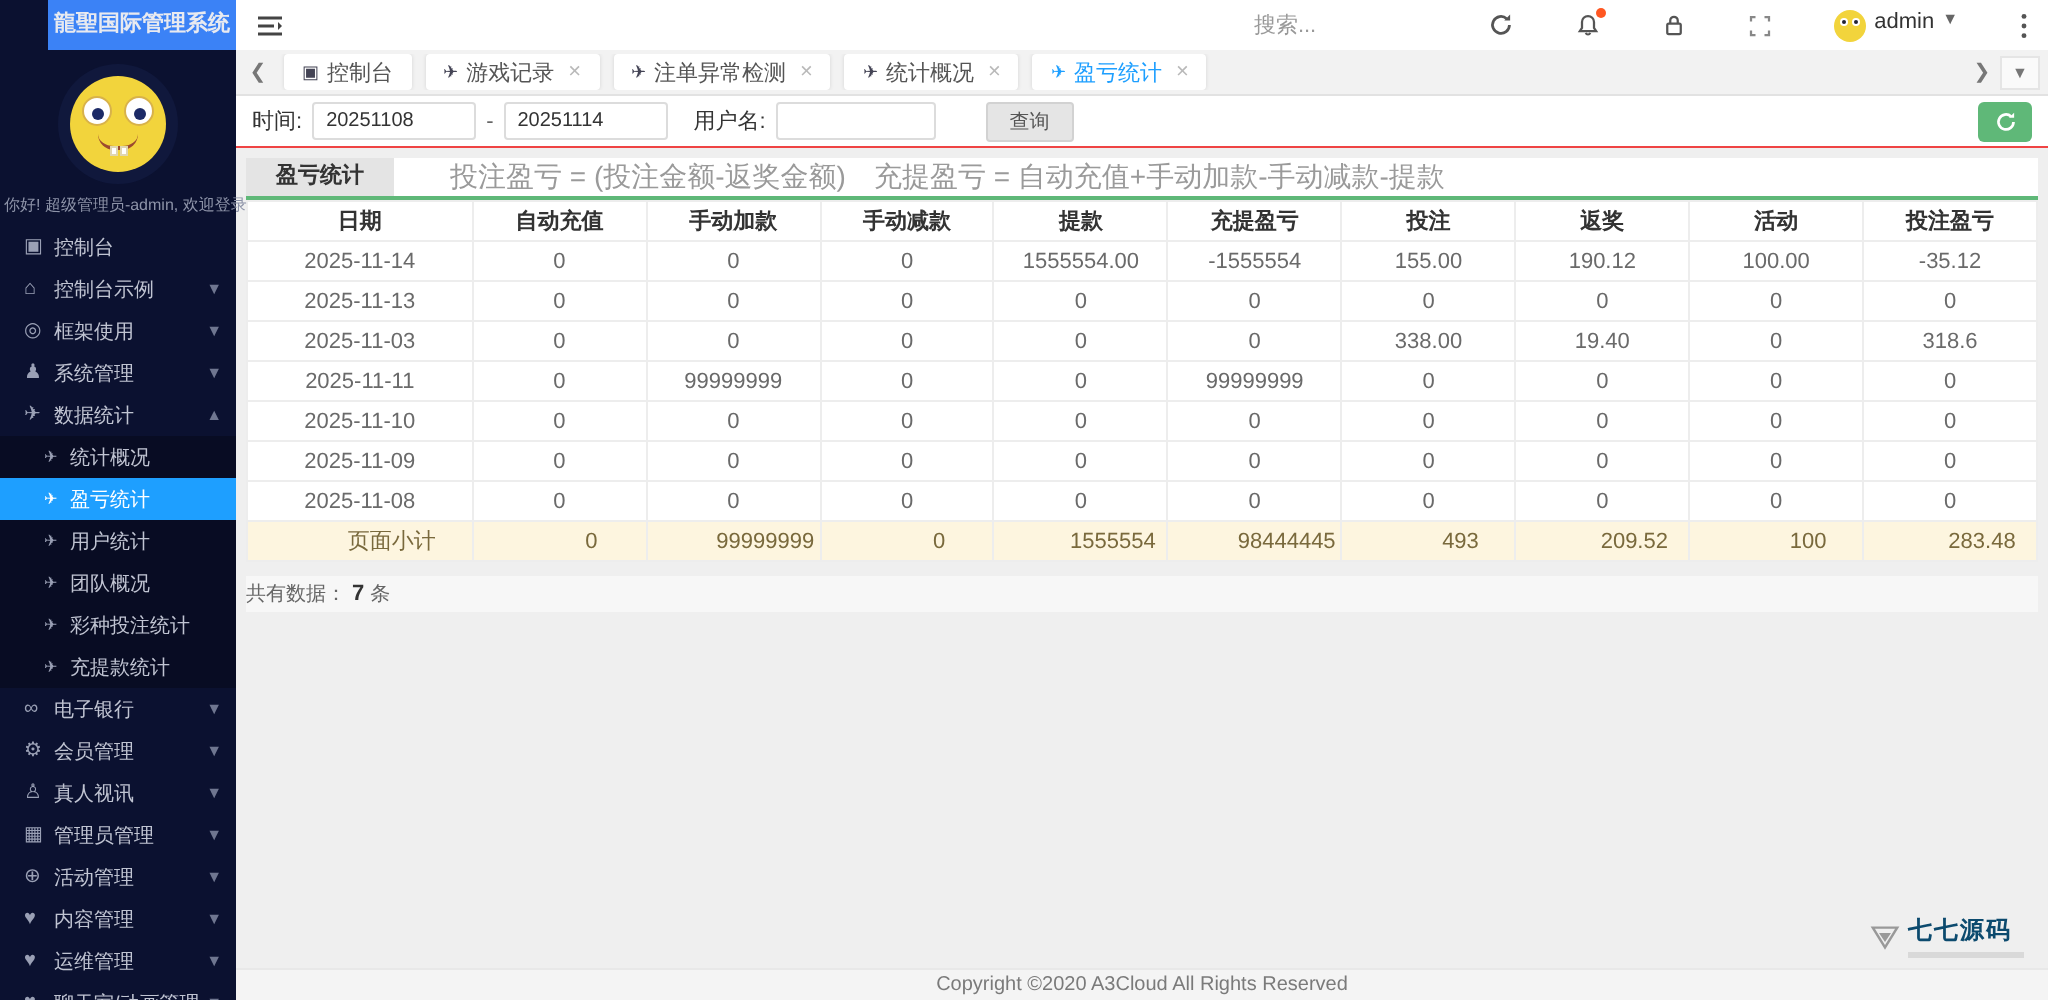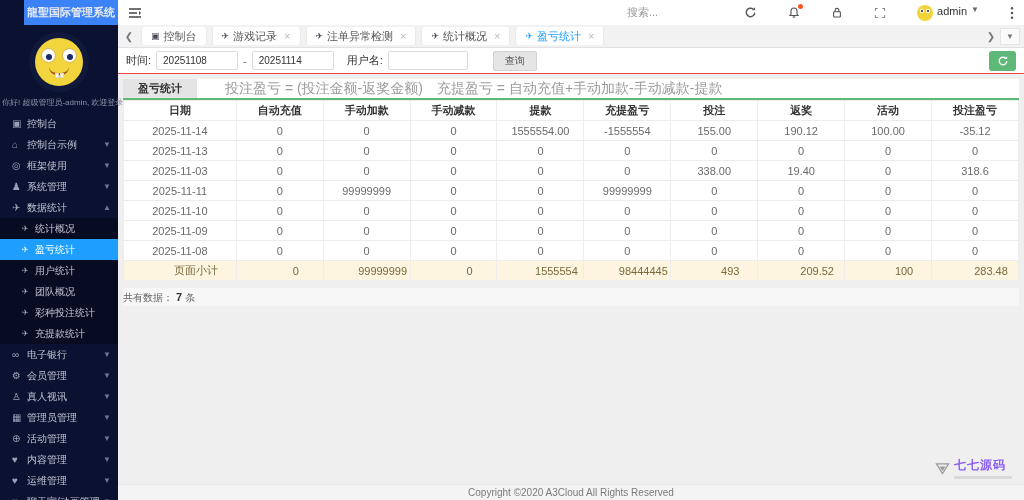--- a/index.html
+++ b/index.html
@@ -72,21 +72,21 @@
   th,td { border:1px solid #ededed; height:20px; text-align:center; font-size:11px; overflow:hidden; white-space:nowrap; }
   th { color:#333; font-weight:bold; background:#fff; }
   td { color:#6a6a6a; }
   col.c-date { width:12.6%; }
   tr.subtotal td { background:#fdf5df; color:#79693c;padding-left:32px; }
 
   .count-strip { margin-top:7px; background:#f7f7f7; height:18px; line-height:18px; text-align:left; padding-right:10px; color:#666; font-size:10px; }
   .count-strip b { color:#333; margin:0 3px; font-size:11px; }
 
   .watermark { position:absolute; right:12px; bottom:5px; display:flex; align-items:center; gap:4px; }
-  .wm-text { color:#8b5cf6; font-size:12px; font-weight:bold; letter-spacing:1px; }
+  .wm-text { color:#0c4a6e; font-size:12px; font-weight:bold; letter-spacing:1px; }
   .wm-col { display:flex; flex-direction:column; }
   .wm-sub { height:3px; width:58px; background:#d9d9d9; margin-top:2px; }
 
   .footer { height:16px; line-height:15px; text-align:center; color:#7a7a7a; background:#f4f4f4; font-size:10px; border-top:1px solid #e8e8e8; flex:none; }
 </style>
 </head>
 <body>
 
 <div class="sidebar">
   <div class="sidebar-title">龍聖国际管理系统</div>

